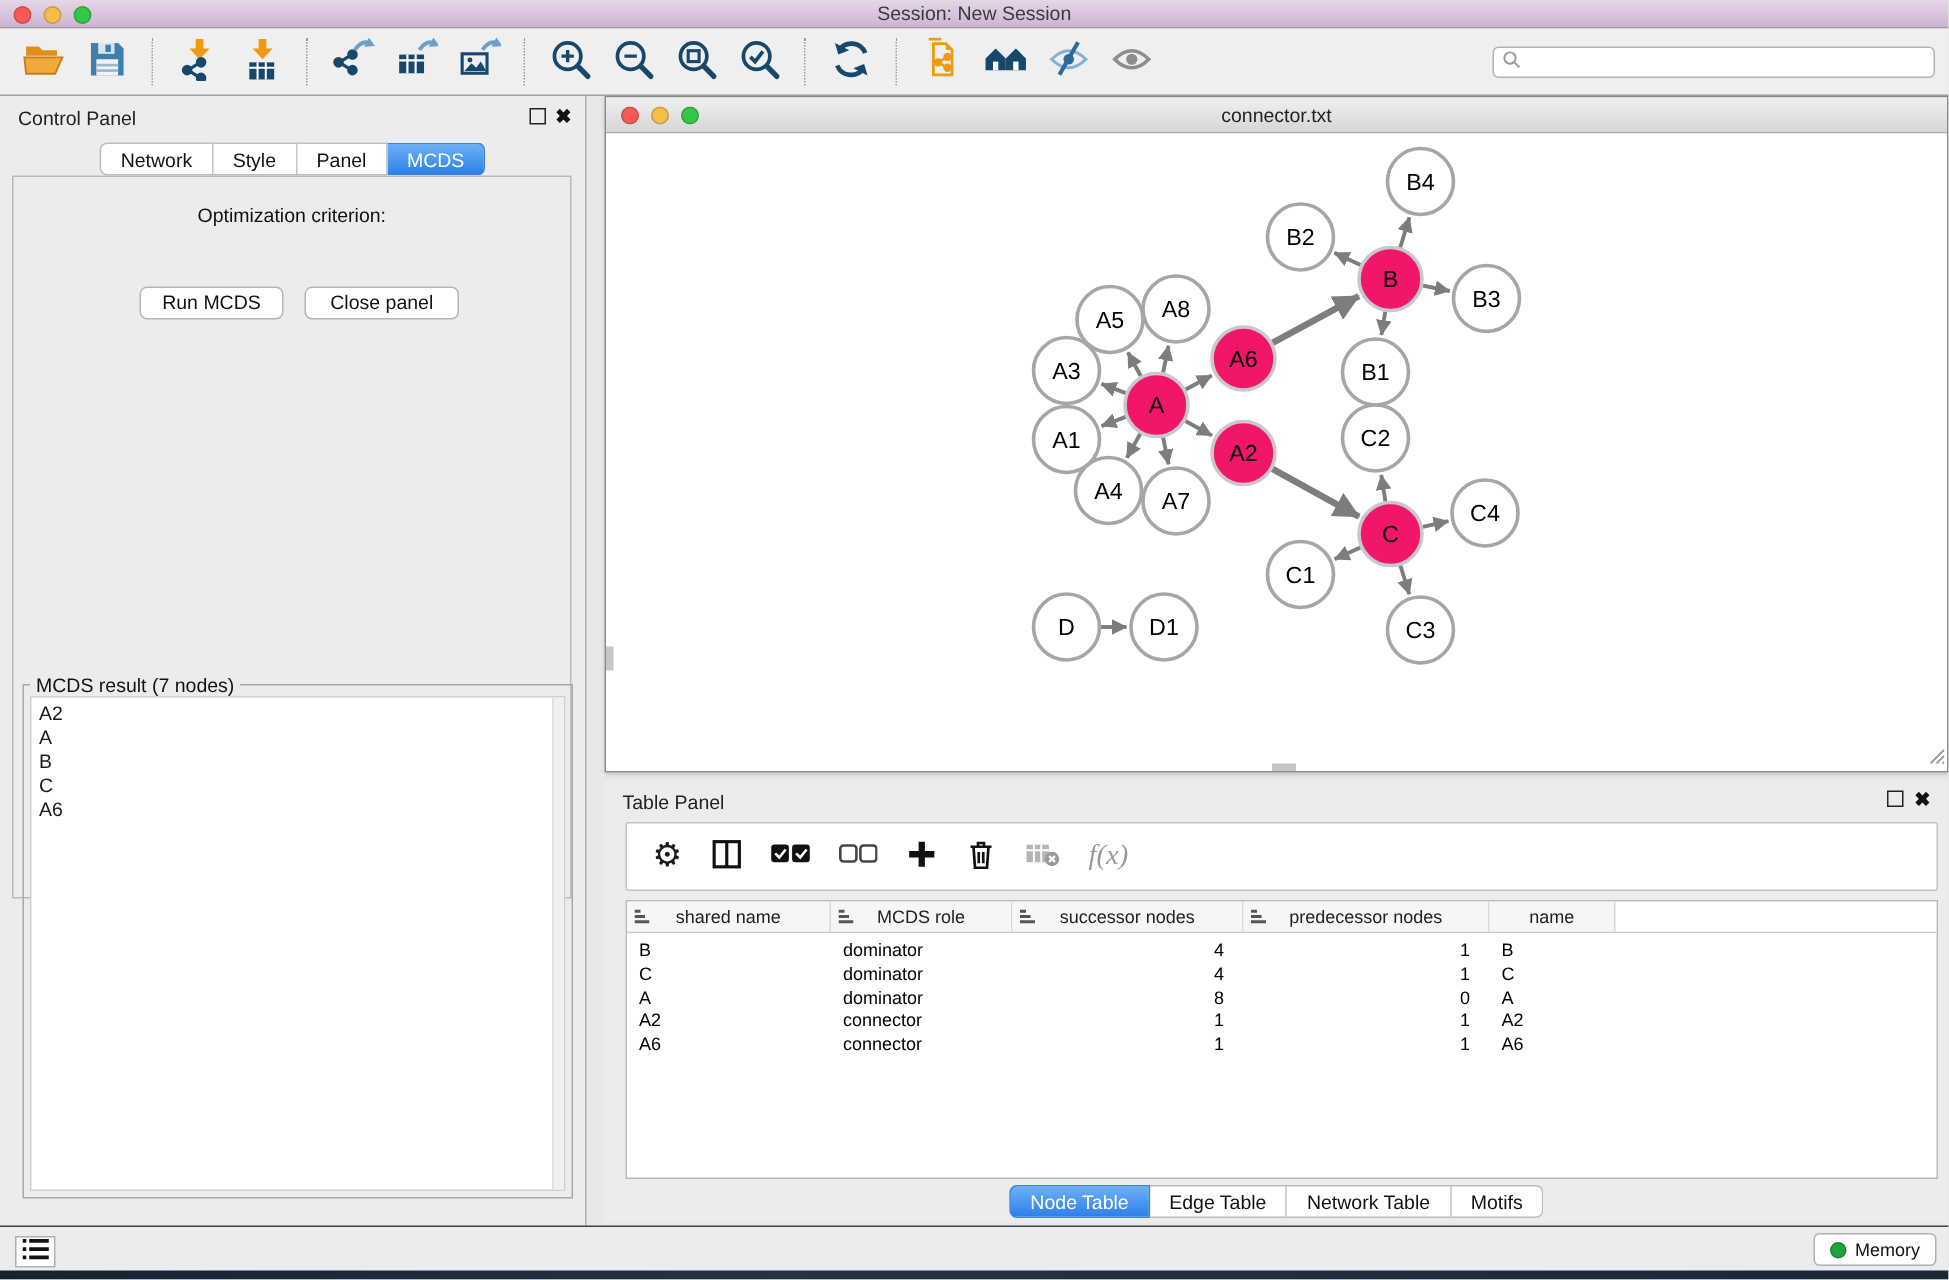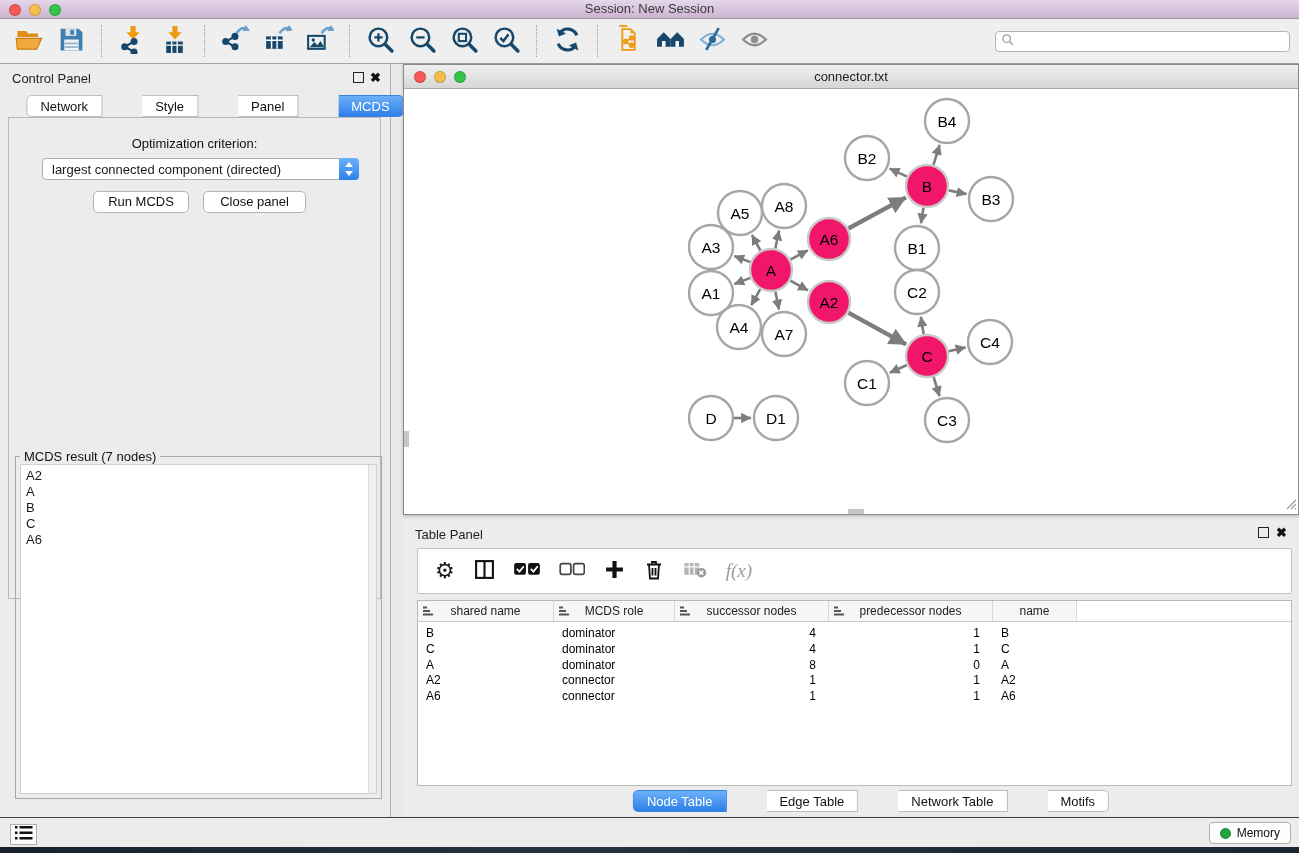--- a/index.html
+++ b/index.html
@@ -23,21 +23,21 @@
   .tsep { height:32px; border-left:1px dotted #9b9b9b; margin:0 9px; }
   .search-box { margin-left:auto; margin-right:9px; width:295px; height:21px; background:#fff;
     border:1px solid #b3b3b3; border-radius:4px; display:flex; align-items:center; padding-left:5px; }
   .search-box svg { width:14px; height:14px; }
   .search-box input { border:none; outline:none; flex:1; height:17px; font-size:12px;
     font-family:"Liberation Sans",sans-serif; background:transparent; }
 
   
   .tabs { display:inline-flex; }
   .tab { height:22px; line-height:21px; padding:0 13px; background:#fff; border:1px solid #bcbcbc;
-    border-left:none; font-size:13px; color:#111; white-space:nowrap;margin-left:40px; }
+    border-left:none; font-size:13px; color:#111; white-space:nowrap; }
   .tab:first-child { border-left:1px solid #bcbcbc; border-radius:5px 0 0 5px; }
   .tab:last-child { border-radius:0 5px 5px 0; }
   .tab.active { background:linear-gradient(#6cb0f8,#2d7fe9); border-color:#3c83e0; color:#fff; }
 
   
   .control-panel { position:absolute; left:0; top:64px; width:391px; height:753px;
     background:#ececec; border-right:1px solid #b0b0b0; }
   .panel-header { position:relative; height:28px; }
   .panel-title { position:absolute; left:12px; top:7px; font-size:13px; color:#222; }
   .float-btn { position:absolute; width:11px; height:11px; border:1.5px solid #222; top:8px; }
@@ -277,31 +277,20 @@
     <span class="close-btn" style="right:9px;">✖</span>
   </div>
   <div class="tabs cp-tabs">
       <div class="tab">Network</div>
       <div class="tab">Style</div>
       <div class="tab">Panel</div>
       <div class="tab active">MCDS</div>
     </div>
   <div class="cp-box">
     <div class="opt-label">Optimization criterion:</div>
-    <div class="combo">
-      <span class="combo-text">largest connected component (directed)</span>
-      <span class="combo-step">
-        <svg width="10" height="6" viewBox="0 0 10 6">
-            <path fill="#fff" d="M5 0l4 5H1z"></path>
-          </svg>
-        <svg width="10" height="6" viewBox="0 0 10 6">
-            <path fill="#fff" d="M5 6L1 1h8z"></path>
-          </svg>
-      </span>
-    </div>
     <div class="cp-btn" style="left:84px; width:96px;">Run MCDS</div>
     <div class="cp-btn" style="left:194px; width:103px;">Close panel</div>
     <div class="result-box">
       <span class="result-legend">MCDS result (7 nodes)</span>
       <div class="result-list">
         <div class="result-items">
             <div class="list-item">A2</div>
             <div class="list-item">A</div>
             <div class="list-item">B</div>
             <div class="list-item">C</div>

